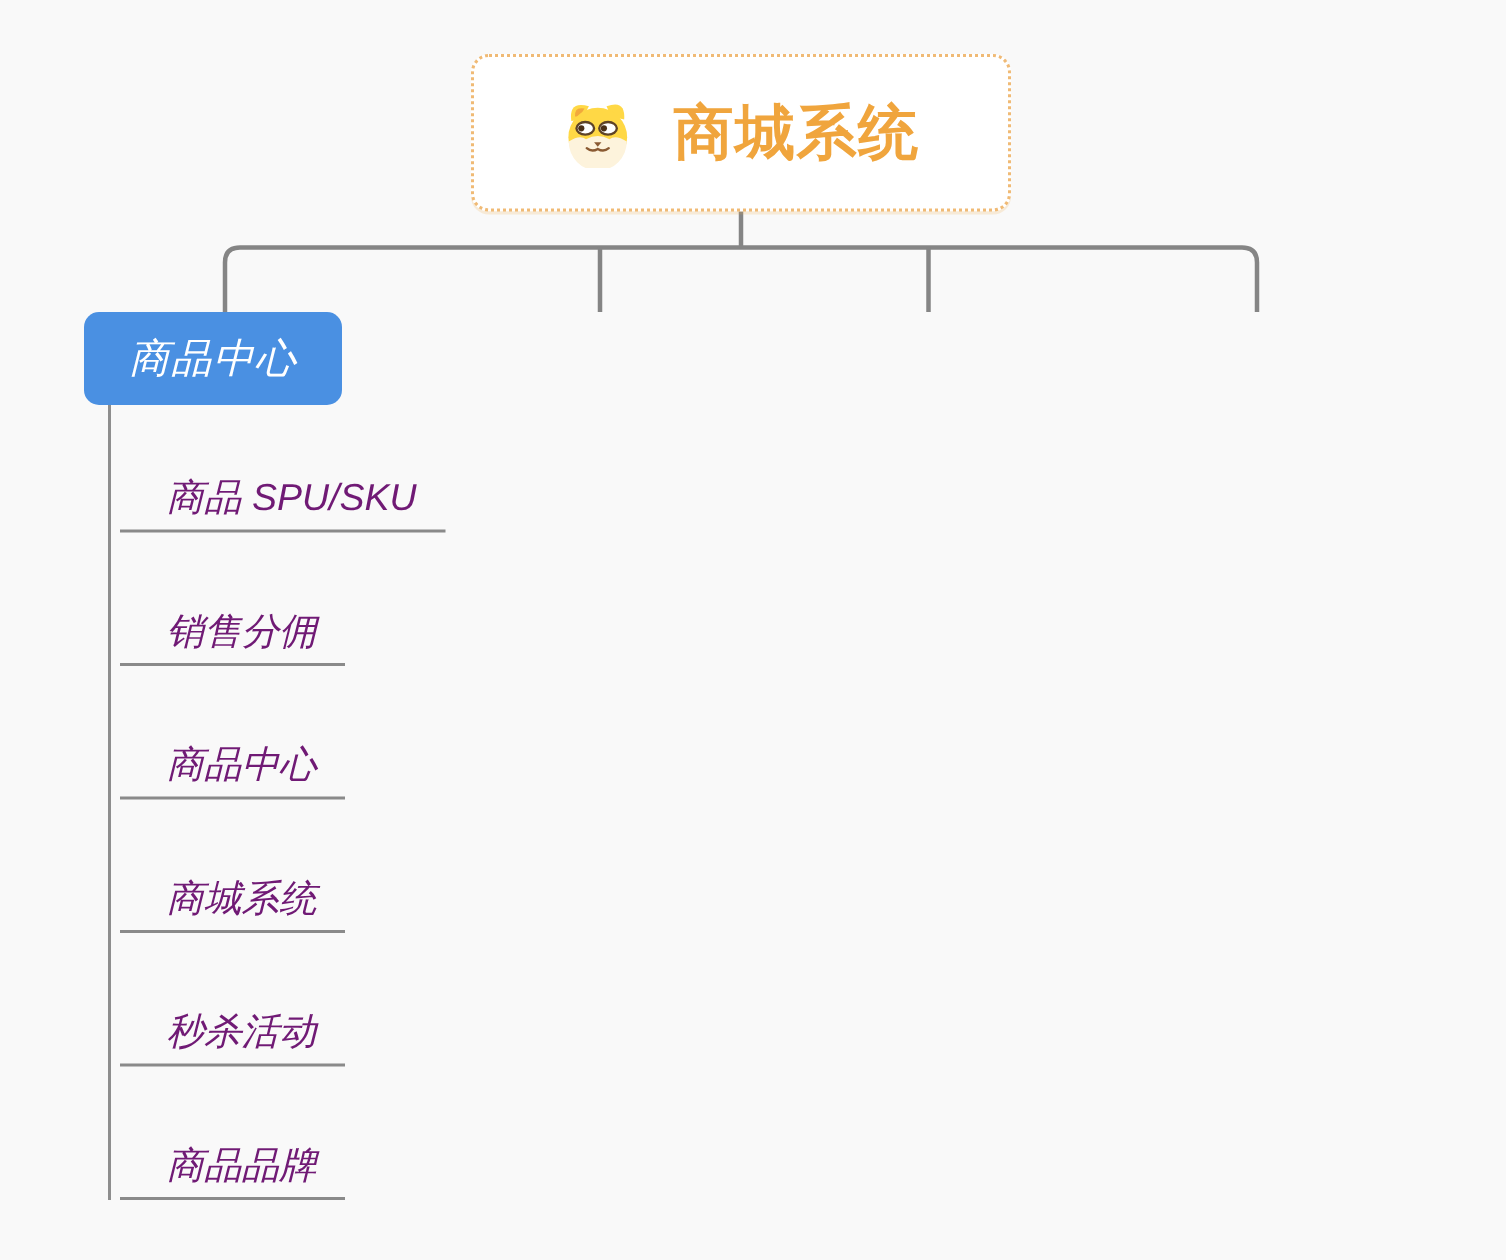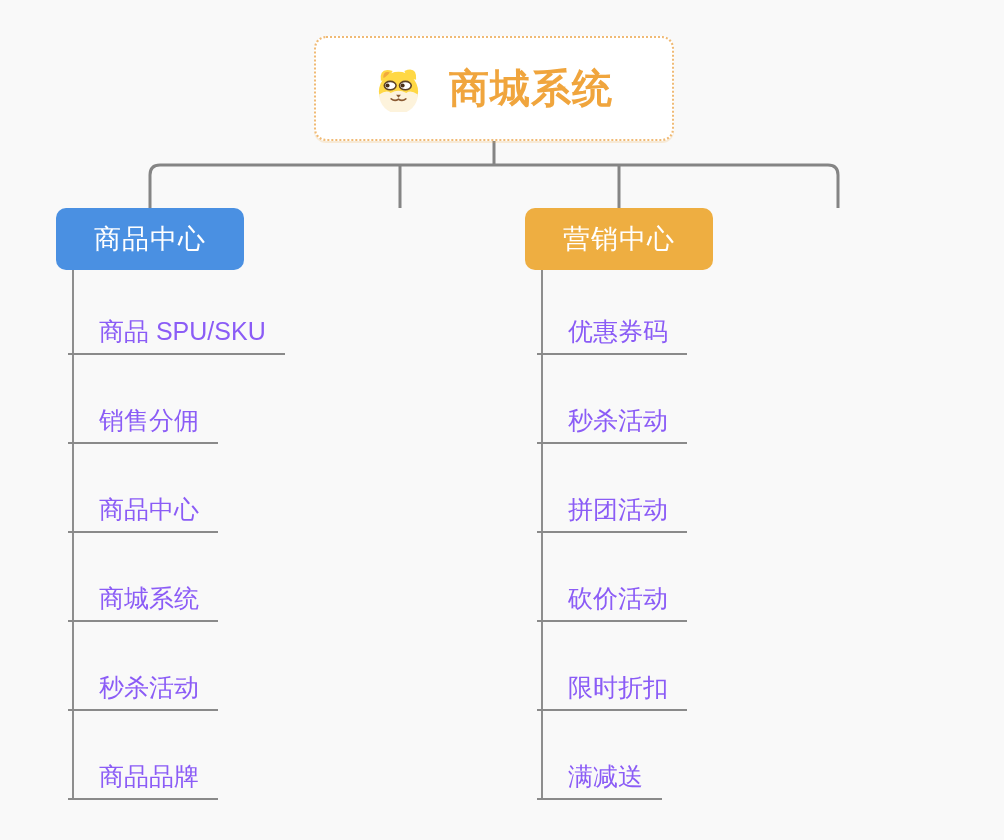--- a/index.html
+++ b/index.html
@@ -15,35 +15,35 @@
   .root{
     position:absolute;left:314px;top:36px;width:360px;height:105px;
     box-sizing:border-box;background:#FFFFFF;
     border:2px dotted #F0BA75;border-radius:12px;
     box-shadow:0 2px 0 rgba(240,165,61,.18);
     display:flex;align-items:center;justify-content:center;gap:27px;font-weight:bold;
   }
   .root-title{font-size:40px;letter-spacing:1px;color:#F0A53D;}
   .dog{width:47px;height:47px;flex:0 0 auto;}
   
-  .branch{position:absolute;top:208px;width:188px;}
+  .branch{position:absolute;top:208px;width:172px;font-style:italic;}
   .bnode{
     height:62px;border-radius:10px;
     display:flex;align-items:center;justify-content:center;
     font-size:27px;letter-spacing:1px;color:#FFFFFF;
   }
   .b0{left:56px}.b1{left:306px}.b2{left:525px}.b3{left:744px}
   .vline{position:absolute;left:16px;top:62px;width:2px;height:530px;background:#8E8E8E;}
   .items{position:absolute;left:0;top:0;width:100%;}
   .items .item{
-    position:absolute;left:12px;width:max-content;height:42px;
+    position:absolute;left:24px;width:max-content;height:42px;
     box-sizing:border-box;border-bottom:2px solid #8A8A8A;
     padding:0 19px 5px 31px;
     display:flex;align-items:flex-end;
-    font-size:25px;color:#8b5cf6;white-space:nowrap;text-align:right;
+    font-size:25px;color:#701a75;white-space:nowrap;text-align:right;
   }
   .items .item:nth-child(1){top:105px}
   .items .item:nth-child(2){top:194px}
   .items .item:nth-child(3){top:283px}
   .items .item:nth-child(4){top:372px}
   .items .item:nth-child(5){top:461px}
   .items .item:nth-child(6){top:550px}
 </style>
 </head>
 <body>
@@ -81,27 +81,15 @@
       <div class="item">商品 SPU/SKU</div>
       <div class="item">销售分佣</div>
       <div class="item">商品中心</div>
       <div class="item">商城系统</div>
       <div class="item">秒杀活动</div>
       <div class="item">商品品牌</div>
     </div>
   </div>
 
 
-  <div class="branch b2">
-    <div class="bnode" style="background: rgb(238, 174, 65);">营销中心</div>
-    <div class="vline"></div>
-    <div class="items">
-      <div class="item">优惠券码</div>
-      <div class="item">秒杀活动</div>
-      <div class="item">拼团活动</div>
-      <div class="item">砍价活动</div>
-      <div class="item">限时折扣</div>
-      <div class="item">满减送</div>
-    </div>
-  </div>
 
 
 </div>
 
 </body></html>

